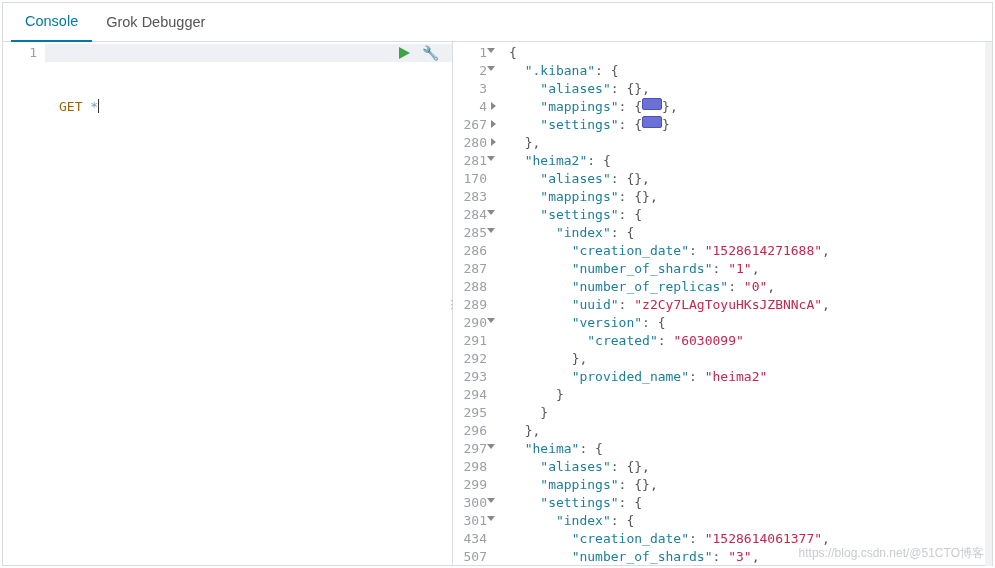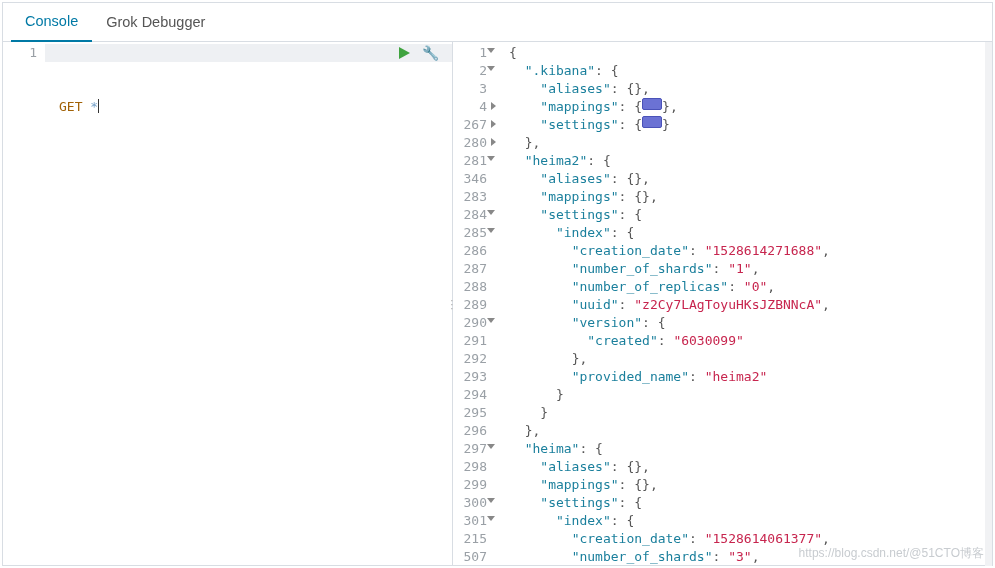--- a/index.html
+++ b/index.html
@@ -217,41 +217,41 @@
 
       <div class="editor">
         <div class="gutter" id="resp-gutter">
             <div class="ln has-fold">1<span class="fold-marker open"></span></div>
             <div class="ln has-fold">2<span class="fold-marker open"></span></div>
             <div class="ln">3</div>
             <div class="ln has-fold">4<span class="fold-marker"></span></div>
             <div class="ln has-fold">267<span class="fold-marker"></span></div>
             <div class="ln has-fold">280<span class="fold-marker"></span></div>
             <div class="ln has-fold">281<span class="fold-marker open"></span></div>
-            <div class="ln">346</div>
+            <div class="ln">170</div>
             <div class="ln">283</div>
             <div class="ln has-fold">284<span class="fold-marker open"></span></div>
             <div class="ln has-fold">285<span class="fold-marker open"></span></div>
             <div class="ln">286</div>
             <div class="ln">287</div>
             <div class="ln">288</div>
             <div class="ln">289</div>
             <div class="ln has-fold">290<span class="fold-marker open"></span></div>
             <div class="ln">291</div>
             <div class="ln">292</div>
             <div class="ln">293</div>
             <div class="ln">294</div>
             <div class="ln">295</div>
             <div class="ln">296</div>
             <div class="ln has-fold">297<span class="fold-marker open"></span></div>
             <div class="ln">298</div>
             <div class="ln">299</div>
             <div class="ln has-fold">300<span class="fold-marker open"></span></div>
             <div class="ln has-fold">301<span class="fold-marker open"></span></div>
-            <div class="ln">215</div>
+            <div class="ln">434</div>
             <div class="ln">507</div>
           </div>
         <div class="code" id="resp-code"><div class="line"><span class="tok-pun">{</span></div><div class="line">  <span class="tok-key">".kibana"</span><span class="tok-pun">: </span><span class="tok-pun">{</span></div><div class="line">    <span class="tok-key">"aliases"</span><span class="tok-pun">: </span><span class="tok-pun">{}</span><span class="tok-pun">,</span></div><div class="line">    <span class="tok-key">"mappings"</span><span class="tok-pun">: </span><span class="tok-pun">{</span><span class="fold-pill"></span><span class="tok-pun">}</span><span class="tok-pun">,</span></div><div class="line">    <span class="tok-key">"settings"</span><span class="tok-pun">: </span><span class="tok-pun">{</span><span class="fold-pill"></span><span class="tok-pun">}</span></div><div class="line">  <span class="tok-pun">}</span><span class="tok-pun">,</span></div><div class="line">  <span class="tok-key">"heima2"</span><span class="tok-pun">: </span><span class="tok-pun">{</span></div><div class="line">    <span class="tok-key">"aliases"</span><span class="tok-pun">: </span><span class="tok-pun">{}</span><span class="tok-pun">,</span></div><div class="line">    <span class="tok-key">"mappings"</span><span class="tok-pun">: </span><span class="tok-pun">{}</span><span class="tok-pun">,</span></div><div class="line">    <span class="tok-key">"settings"</span><span class="tok-pun">: </span><span class="tok-pun">{</span></div><div class="line">      <span class="tok-key">"index"</span><span class="tok-pun">: </span><span class="tok-pun">{</span></div><div class="line">        <span class="tok-key">"creation_date"</span><span class="tok-pun">: </span><span class="tok-str">"1528614271688"</span><span class="tok-pun">,</span></div><div class="line">        <span class="tok-key">"number_of_shards"</span><span class="tok-pun">: </span><span class="tok-str">"1"</span><span class="tok-pun">,</span></div><div class="line">        <span class="tok-key">"number_of_replicas"</span><span class="tok-pun">: </span><span class="tok-str">"0"</span><span class="tok-pun">,</span></div><div class="line">        <span class="tok-key">"uuid"</span><span class="tok-pun">: </span><span class="tok-str">"z2Cy7LAgToyuHKsJZBNNcA"</span><span class="tok-pun">,</span></div><div class="line">        <span class="tok-key">"version"</span><span class="tok-pun">: </span><span class="tok-pun">{</span></div><div class="line">          <span class="tok-key">"created"</span><span class="tok-pun">: </span><span class="tok-str">"6030099"</span></div><div class="line">        <span class="tok-pun">}</span><span class="tok-pun">,</span></div><div class="line">        <span class="tok-key">"provided_name"</span><span class="tok-pun">: </span><span class="tok-str">"heima2"</span></div><div class="line">      <span class="tok-pun">}</span></div><div class="line">    <span class="tok-pun">}</span></div><div class="line">  <span class="tok-pun">}</span><span class="tok-pun">,</span></div><div class="line">  <span class="tok-key">"heima"</span><span class="tok-pun">: </span><span class="tok-pun">{</span></div><div class="line">    <span class="tok-key">"aliases"</span><span class="tok-pun">: </span><span class="tok-pun">{}</span><span class="tok-pun">,</span></div><div class="line">    <span class="tok-key">"mappings"</span><span class="tok-pun">: </span><span class="tok-pun">{}</span><span class="tok-pun">,</span></div><div class="line">    <span class="tok-key">"settings"</span><span class="tok-pun">: </span><span class="tok-pun">{</span></div><div class="line">      <span class="tok-key">"index"</span><span class="tok-pun">: </span><span class="tok-pun">{</span></div><div class="line">        <span class="tok-key">"creation_date"</span><span class="tok-pun">: </span><span class="tok-str">"1528614061377"</span><span class="tok-pun">,</span></div><div class="line">        <span class="tok-key">"number_of_shards"</span><span class="tok-pun">: </span><span class="tok-str">"3"</span><span class="tok-pun">,</span></div></div>
       </div>
 
       <div class="watermark">
         <span>https://blog.csdn.net/</span><span>@51CTO博客</span>
       </div>
     </div>
 

